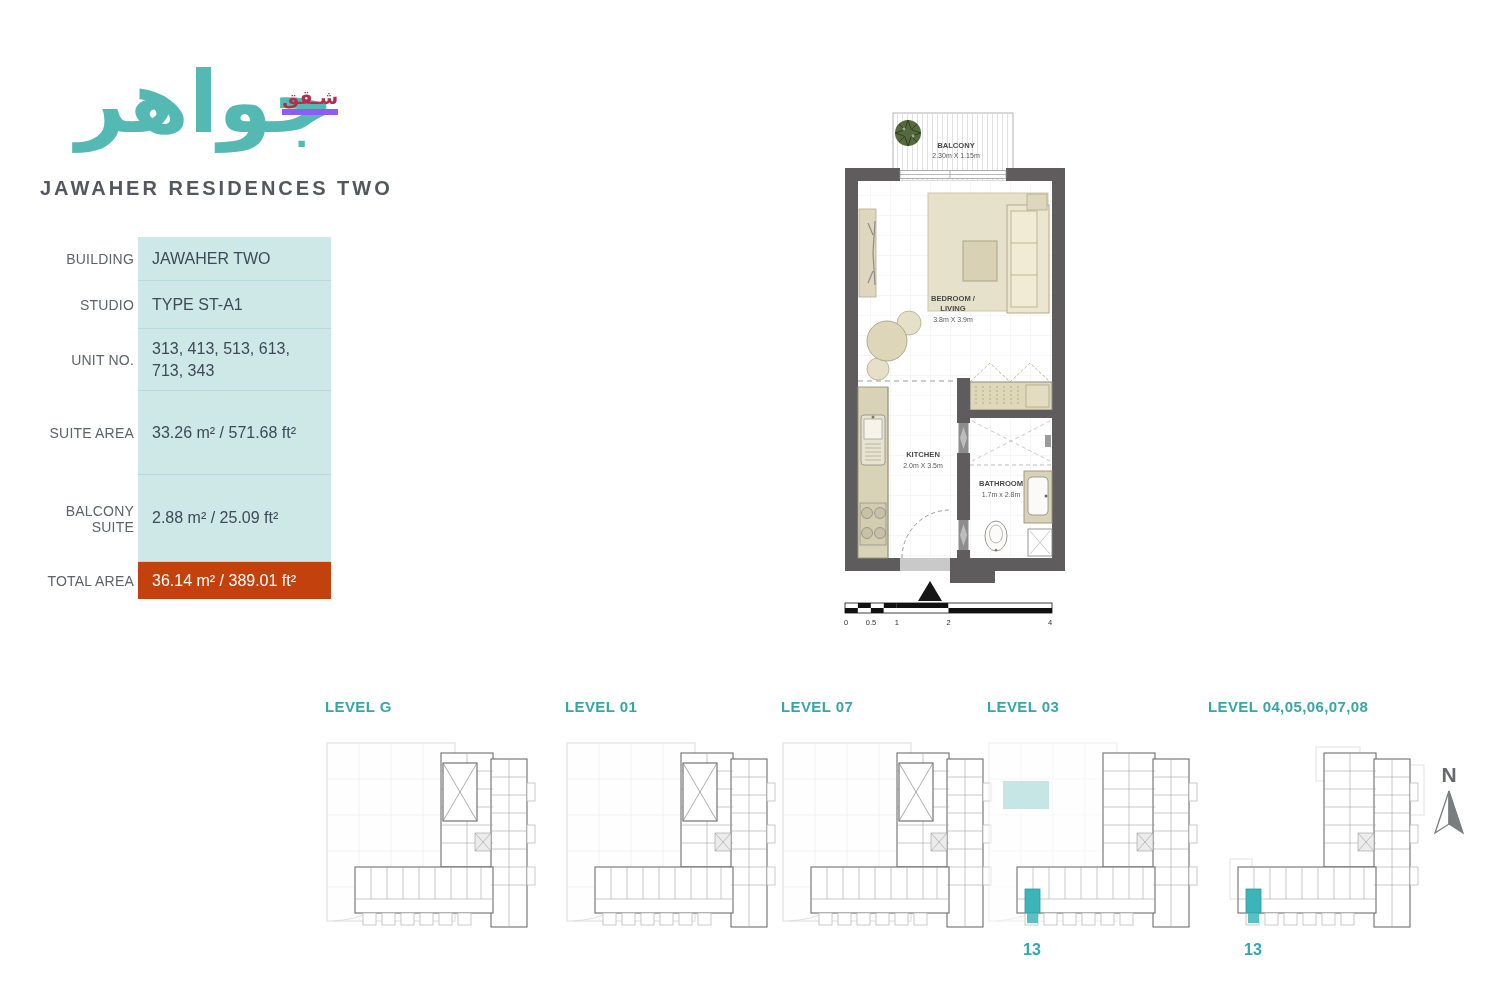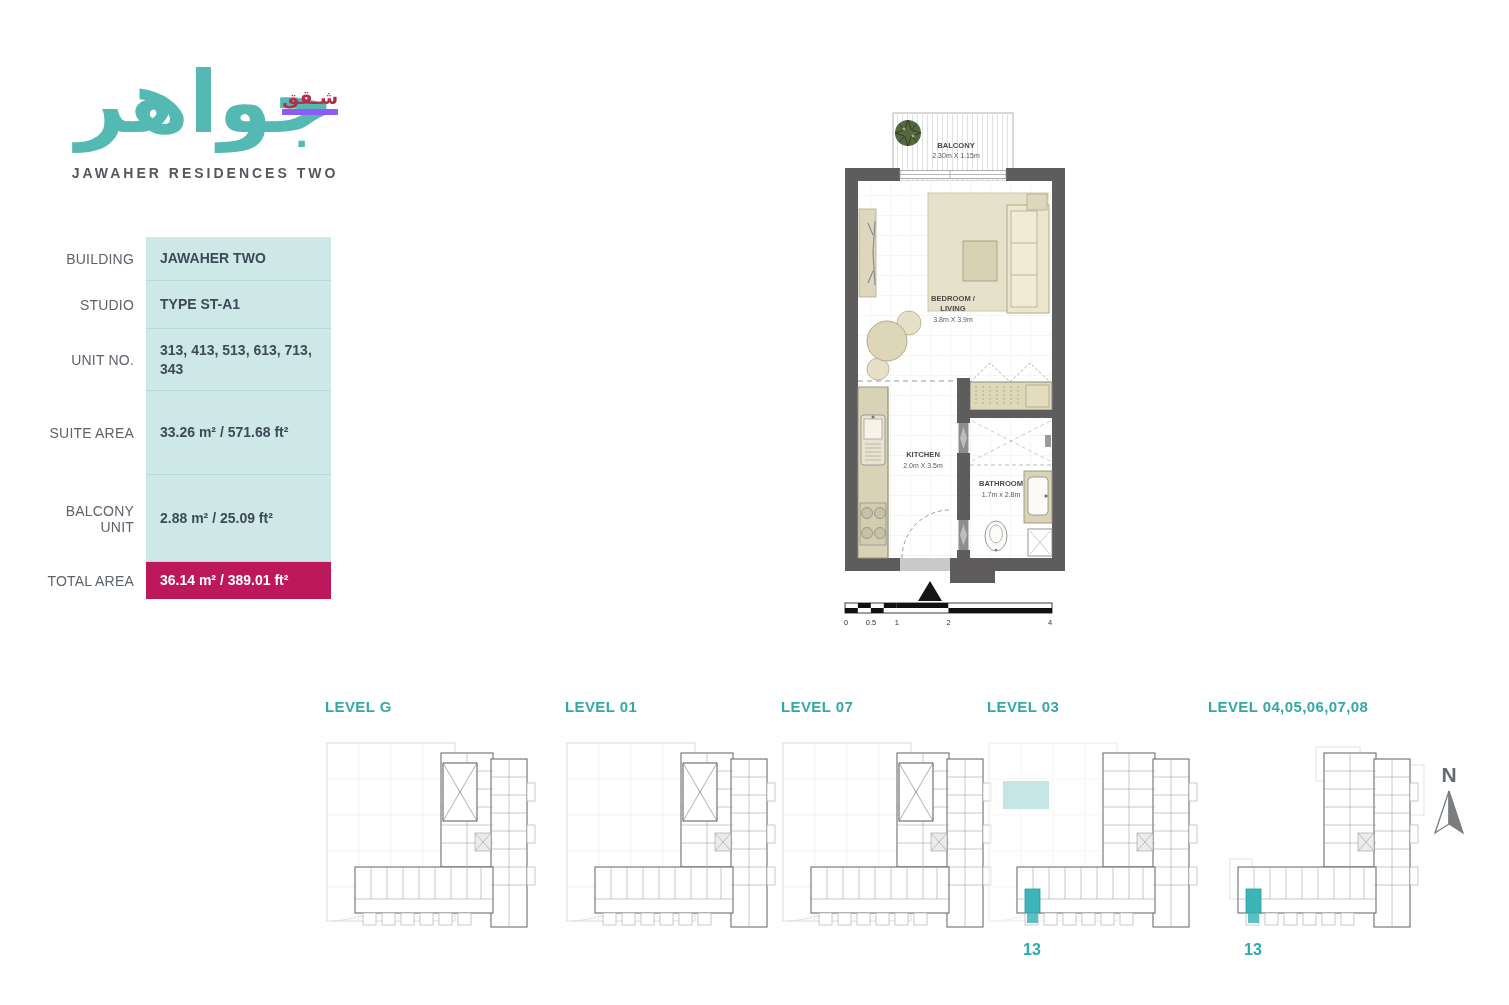--- a/index.html
+++ b/index.html
@@ -4,28 +4,28 @@
 <style>
   *{margin:0;padding:0;box-sizing:border-box}
   html,body{background:#fff}
   body{width:1509px;height:1005px;position:relative;font-family:"Liberation Sans",sans-serif;overflow:hidden}
   .abs{position:absolute}
 
   
   .brand{left:40px;top:52px;width:330px;text-align:center}
   .logo-ar{font-family:"DejaVu Sans",sans-serif;font-weight:bold;font-size:86px;line-height:1.18;color:#54b9b3;direction:rtl;position:relative;display:inline-block}
   .logo-badge{position:absolute;right:-4px;top:34px;font-family:"DejaVu Sans",sans-serif;font-size:19px;font-weight:bold;color:#b22e4c;border-bottom:6px solid #8b5cf6;padding-bottom:1px;direction:rtl}
-  .brand-title{margin-top:12px;font-size:14px;font-weight:bold;letter-spacing:3px;color:#54585e;white-space:nowrap}
+  .brand-title{margin-top:24px;font-size:20px;font-weight:bold;letter-spacing:3px;color:#54585e;white-space:nowrap}
 
   
   .spec{left:45px;top:237px;width:286px}
   .spec-row{display:flex;align-items:center}
   .spec-label{width:89px;text-align:right;font-size:14px;color:#5d636b;flex:none;letter-spacing:.2px}
-  .spec-value{margin-left:12px;flex:1;align-self:stretch;display:flex;align-items:center;background:#cde8e7;padding:2px 14px;font-size:14px;font-weight:bold;color:#3e4a57;border-bottom:1px solid #b4dbd9;line-height:1.35}
-  .spec-row.dark .spec-value{background:#be185d;color:#fff;border-bottom:none}
+  .spec-value{margin-left:4px;flex:1;align-self:stretch;display:flex;align-items:center;background:#cde8e7;padding:2px 14px;font-size:16px;font-weight:normal;color:#3e4a57;border-bottom:1px solid #b4dbd9;line-height:1.35}
+  .spec-row.dark .spec-value{background:#c2410c;color:#fff;border-bottom:none}
 
   
   .room-name{font-family:"Liberation Sans",sans-serif;font-size:7.6px;font-weight:bold;fill:#4a4a4a;text-anchor:middle}
   .room-dims{font-family:"Liberation Sans",sans-serif;font-size:7px;fill:#5a5a5a;text-anchor:middle}
   .scale-tick{font-family:"Liberation Sans",sans-serif;font-size:7.5px;fill:#333;text-anchor:middle}
 
   
   .level{position:absolute;top:698px;width:220px;}
   .level-label{font-size:15px;font-weight:bold;color:#35a8a6;letter-spacing:.4px;white-space:nowrap}
   .level svg{margin-top:22px}
@@ -57,21 +57,21 @@
   </div>
   <div class="spec-row" style="height:62px">
     <div class="spec-label">UNIT NO.</div>
     <div class="spec-value">313, 413, 513, 613, 713, 343</div>
   </div>
   <div class="spec-row" style="height:84px">
     <div class="spec-label">SUITE AREA</div>
     <div class="spec-value">33.26 m² / 571.68 ft²</div>
   </div>
   <div class="spec-row" style="height:87px">
-    <div class="spec-label">BALCONY UNIT</div>
+    <div class="spec-label">BALCONY SUITE</div>
     <div class="spec-value">2.88 m² / 25.09 ft²</div>
   </div>
   <div class="spec-row dark" style="height:37px">
     <div class="spec-label">TOTAL AREA</div>
     <div class="spec-value">36.14 m² / 389.01 ft²</div>
   </div>
 </div>
 
 <svg class="abs" style="left:830px;top:95px" width="260" height="535" viewBox="0 0 260 535">
   <defs>

